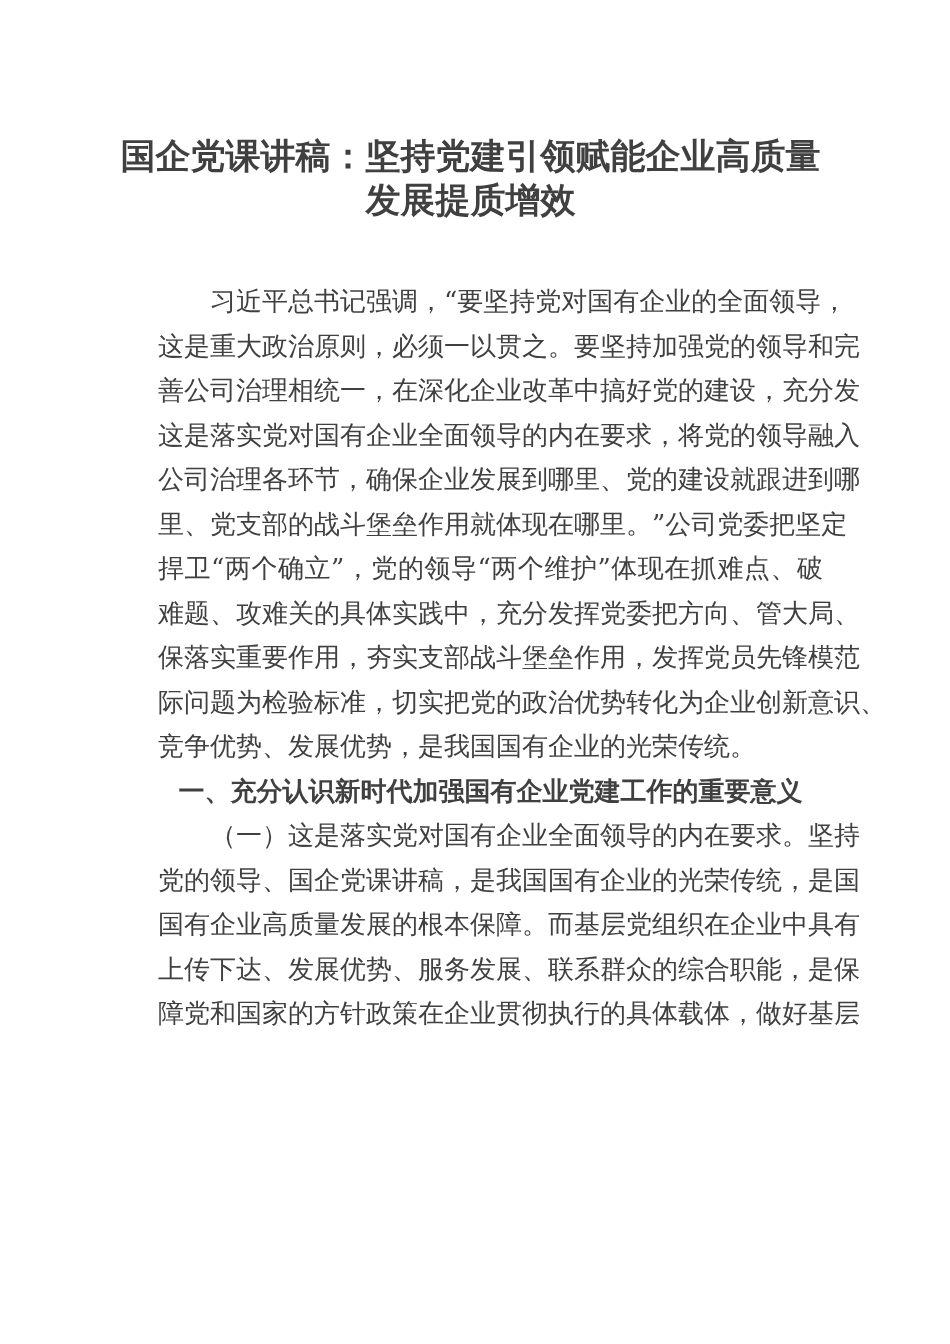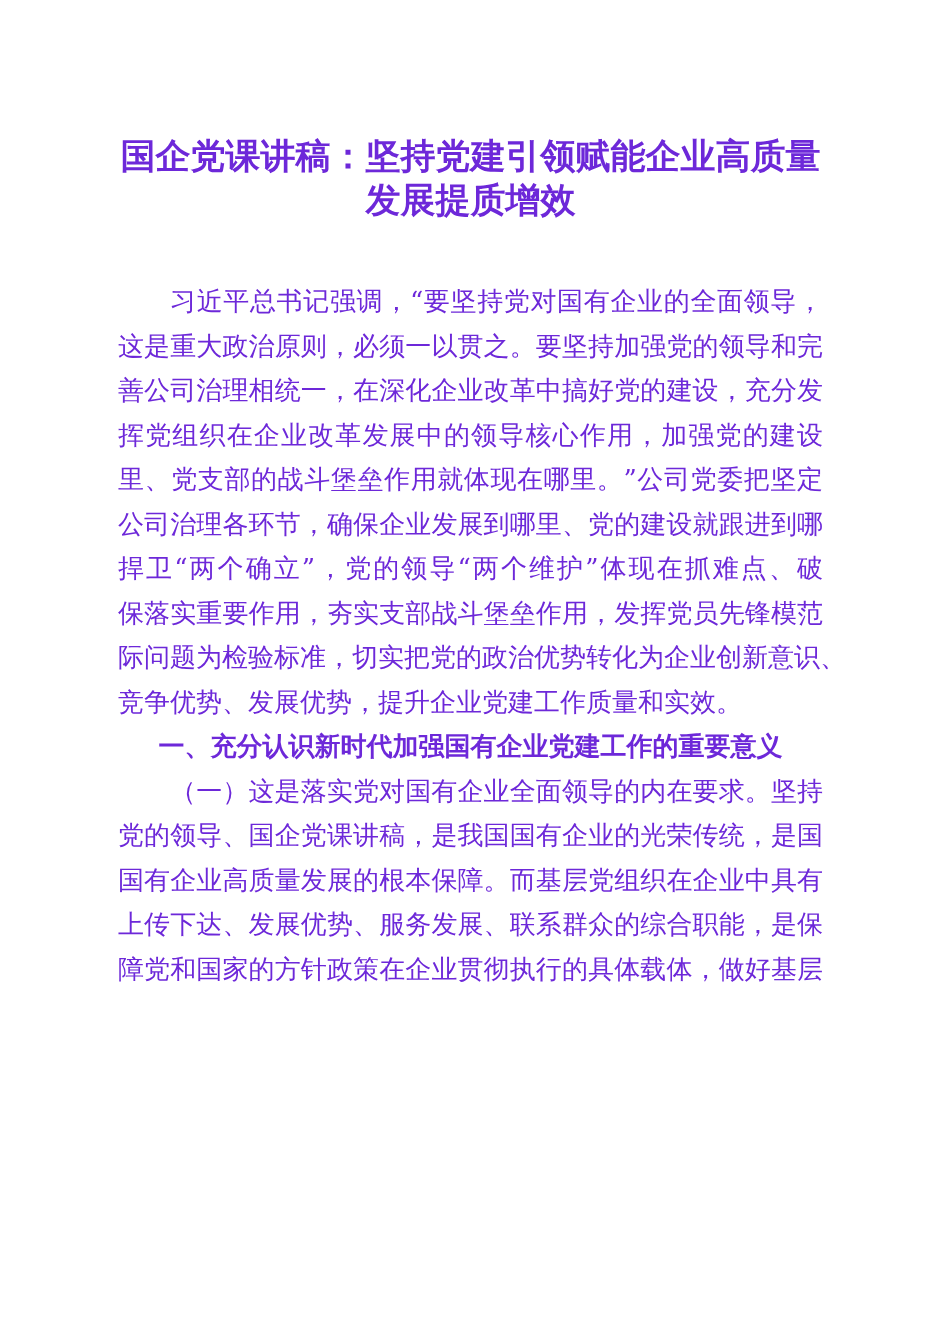--- a/index.html
+++ b/index.html
@@ -1,21 +1,21 @@
 <!DOCTYPE html>
 <html><head>
 <meta charset="utf-8">
 <style>
   html, body { margin: 0; padding: 0; background: #ffffff; }
   .page {
     position: relative;
     width: 950px;
     height: 1040px;
     background: #ffffff;
-    color: #6d28d9;
+    color: #404040;
     overflow: hidden;
   }
   .content {
     position: absolute;
     left: 118px;
     top: 0;
     width: 705px;
   }
   .doc-title {
     margin-top: 134px;
@@ -33,20 +33,21 @@
     font-size: 26px;
   }
   .line {
     height: 44.5px;
     line-height: 44.5px;
     text-align: justify;
     text-align-last: justify;
     text-justify: inter-character;
     white-space: nowrap;
     overflow: visible;
+    margin-left: 40px;
   }
   .line.indent { text-indent: 2em; }
   .line.para-end {
     text-align: left;
     text-align-last: left;
   }
   .line.heading {
     font-family: "DejaVu Sans", "Liberation Sans", sans-serif;
     font-weight: bold;
     text-align: left;
@@ -60,27 +61,28 @@
 <div class="page">
   <div class="content">
     <div class="doc-title">
       <div class="title-line">国企党课讲稿：坚持党建引领赋能企业高质量</div>
       <div class="title-line">发展提质增效</div>
     </div>
     <div class="text-flow">
         <div class="line indent">习近平总书记强调，“要坚持党对国有企业的全面领导，</div>
         <div class="line">这是重大政治原则，必须一以贯之。要坚持加强党的领导和完</div>
         <div class="line">善公司治理相统一，在深化企业改革中搞好党的建设，充分发</div>
-        <div class="line">挥党组织在企业改革发展中的领导核心作用，加强党的建设</div>
+        <div class="line">这是落实党对国有企业全面领导的内在要求，将党的领导融入</div>
+        <div class="line">公司治理各环节，确保企业发展到哪里、党的建设就跟进到哪</div>
         <div class="line">里、党支部的战斗堡垒作用就体现在哪里。”公司党委把坚定</div>
-        <div class="line">公司治理各环节，确保企业发展到哪里、党的建设就跟进到哪</div>
         <div class="line">捍卫“两个确立”，党的领导“两个维护”体现在抓难点、破</div>
+        <div class="line">难题、攻难关的具体实践中，充分发挥党委把方向、管大局、</div>
         <div class="line">保落实重要作用，夯实支部战斗堡垒作用，发挥党员先锋模范</div>
         <div class="line">际问题为检验标准，切实把党的政治优势转化为企业创新意识、</div>
-        <div class="line para-end">竞争优势、发展优势，提升企业党建工作质量和实效。</div>
+        <div class="line para-end">竞争优势、发展优势，是我国国有企业的光荣传统。</div>
         <div class="line heading">一、充分认识新时代加强国有企业党建工作的重要意义</div>
         <div class="line indent">（一）这是落实党对国有企业全面领导的内在要求。坚持</div>
         <div class="line">党的领导、国企党课讲稿，是我国国有企业的光荣传统，是国</div>
         <div class="line">国有企业高质量发展的根本保障。而基层党组织在企业中具有</div>
         <div class="line">上传下达、发展优势、服务发展、联系群众的综合职能，是保</div>
         <div class="line">障党和国家的方针政策在企业贯彻执行的具体载体，做好基层</div>
       </div>
   </div>
 </div>
 

